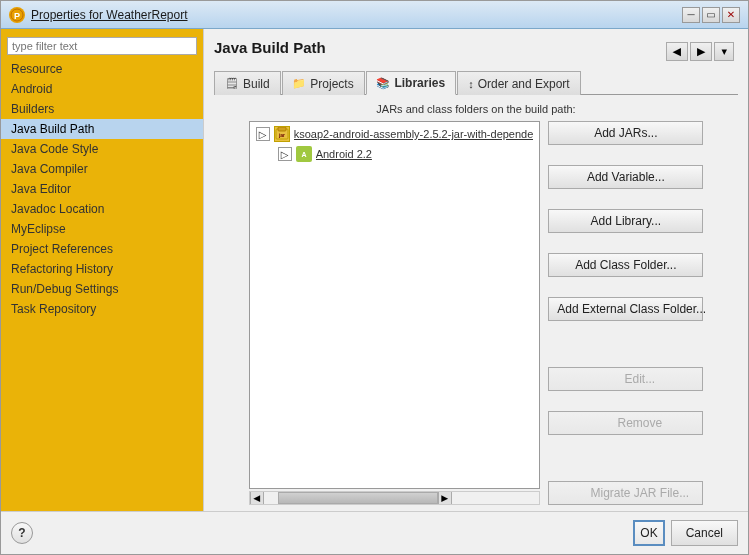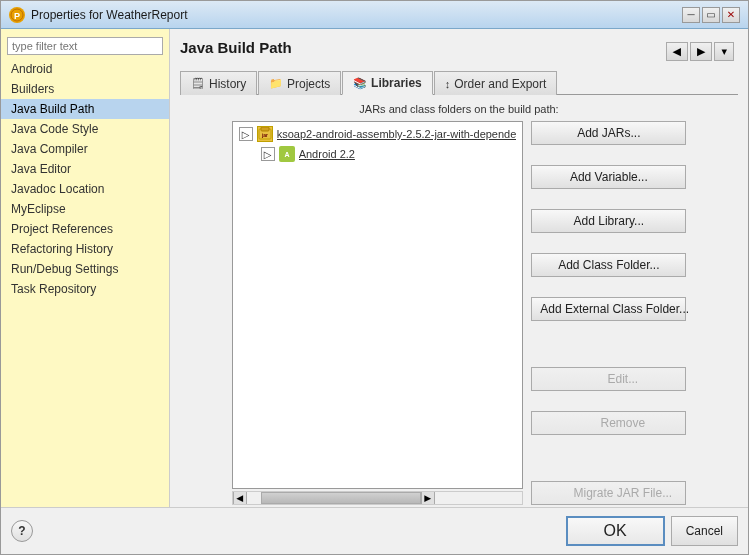--- a/index.html
+++ b/index.html
@@ -46,20 +46,21 @@
       align-items: center;
       justify-content: center;
       font-size: 10px;
       color: white;
       font-weight: bold;
     }
     .title-text {
       font-size: 12px;
       color: #1a1a1a;
       font-weight: normal;
+      text-decoration: underline;
     }
     .title-controls {
       display: flex;
       gap: 2px;
     }
     .title-btn {
       width: 18px;
       height: 16px;
       background: linear-gradient(to bottom, #f0f0f0, #d8d8d8);
       border: 1px solid #999;
@@ -70,22 +71,22 @@
       justify-content: center;
       color: #333;
     }
     .title-btn.close { color: #900; }
     .content {
       display: flex;
       flex: 1;
       overflow: hidden;
     }
     .sidebar {
-      width: 169px;
-      background: #fef9c3;
+      width: 203px;
+      background: #eab308;
       border-right: 1px solid #ccc;
       padding: 4px 0;
       overflow-y: auto;
     }
     .filter-box {
       margin: 4px 6px;
       padding: 2px 4px;
       border: 1px solid #aaa;
       color: #999;
       background: #fff;
@@ -289,25 +290,25 @@
       align-items: center;
       justify-content: center;
       color: #333;
       font-weight: bold;
     }
     .ok-cancel {
       display: flex;
       gap: 6px;
     }
     .ok-btn {
-      padding: 4px 36px;
+      padding: 4px 5px;
       border: 2px solid #5a8dc0;
       background: linear-gradient(to bottom, #f8f8f8, #e8e8e8);
       cursor: pointer;
-      font-size: 16px;
+      font-size: 12px;
       color: #222;
     }
     .cancel-btn {
       padding: 4px 14px;
       border: 1px solid #aaa;
       background: linear-gradient(to bottom, #f8f8f8, #e0e0e0);
       cursor: pointer;
       font-size: 12px;
       color: #222;
     }
@@ -344,20 +345,21 @@
       <div class="title-btn">─</div>
       <div class="title-btn">▭</div>
       <div class="title-btn close">✕</div>
     </div>
   </div>
 
   <div class="content">
 
     <div class="sidebar">
       <input class="filter-box" type="text" placeholder="type filter text" style="">
+      <div class="sidebar-item">Resource</div>
       <div class="sidebar-item">Android</div>
       <div class="sidebar-item">Builders</div>
       <div class="sidebar-item selected">Java Build Path</div>
       <div class="sidebar-item">Java Code Style</div>
       <div class="sidebar-item">Java Compiler</div>
       <div class="sidebar-item">Java Editor</div>
       <div class="sidebar-item">Javadoc Location</div>
       <div class="sidebar-item">MyEclipse</div>
       <div class="sidebar-item">Project References</div>
       <div class="sidebar-item">Refactoring History</div>
@@ -371,21 +373,21 @@
         <div class="nav-arrows">
           <div class="nav-arrow-btn">◀</div>
           <div class="nav-arrow-btn">▶</div>
           <div class="nav-arrow-btn">▾</div>
         </div>
       </div>
 
       <div class="tab-bar">
         <div class="tab">
           <span class="tab-icon">🗒</span>
-          <span>History</span>
+          <span>Build</span>
         </div>
         <div class="tab">
           <span class="tab-icon">📁</span>
           <span>Projects</span>
         </div>
         <div class="tab active">
           <span class="tab-icon">📚</span>
           <span>Libraries</span>
         </div>
         <div class="tab">

